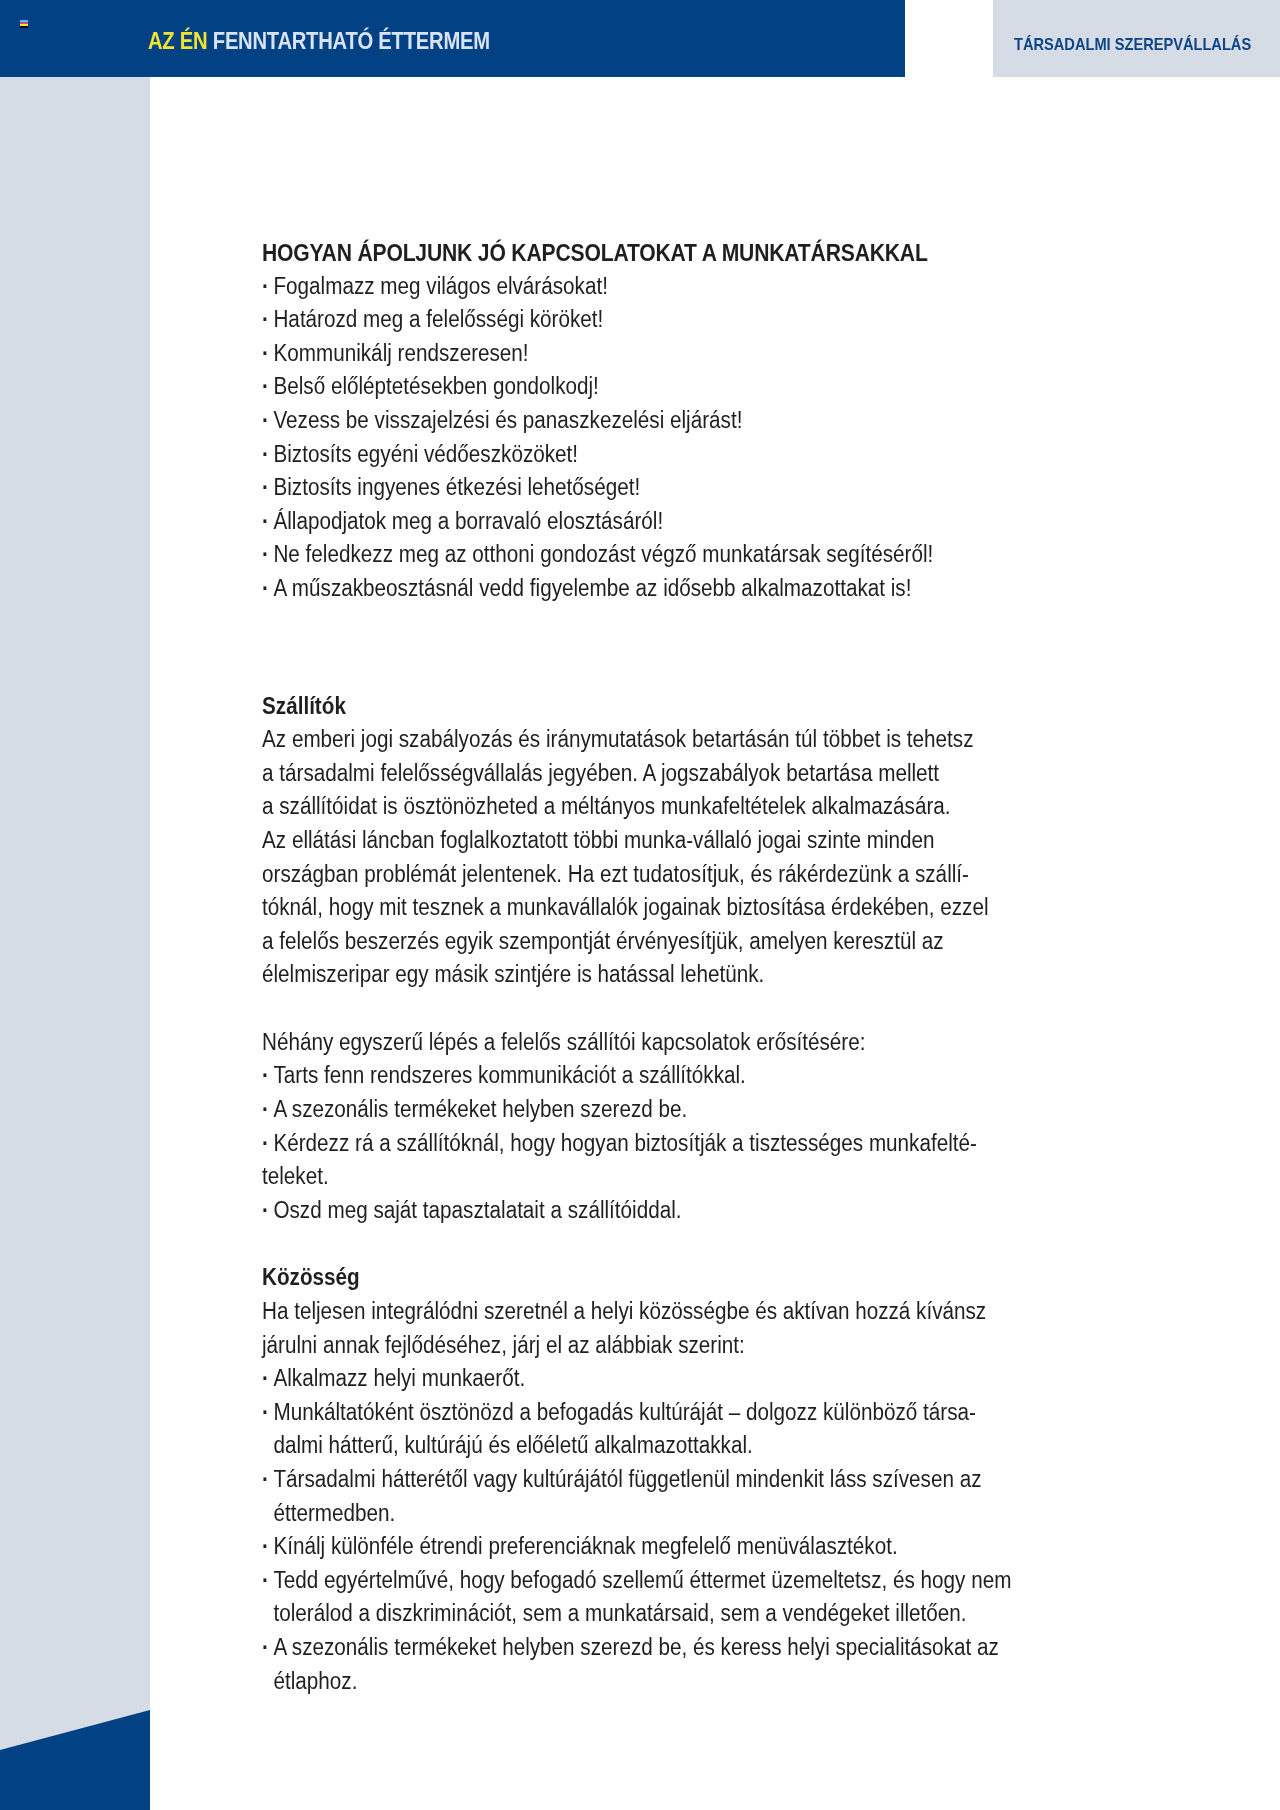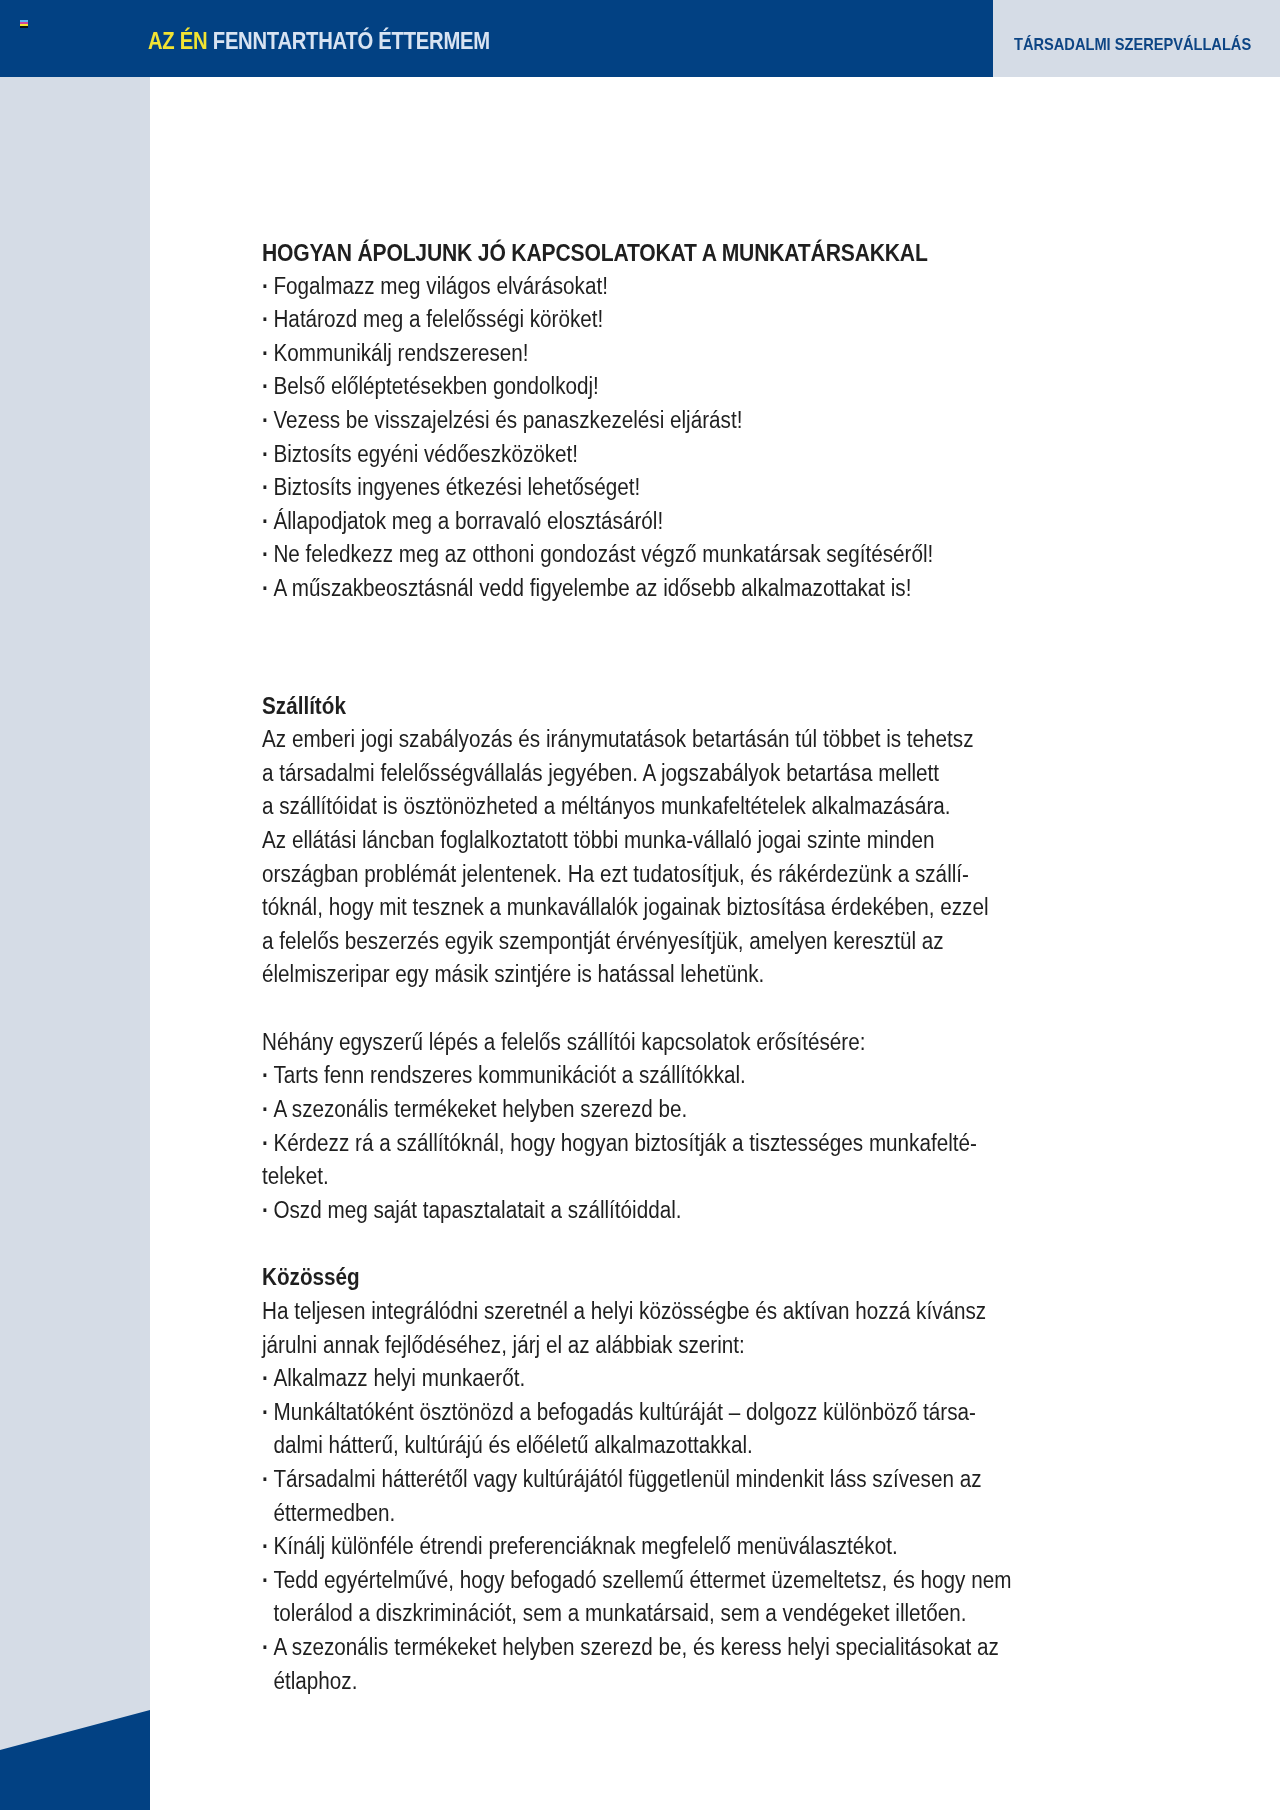--- a/index.html
+++ b/index.html
@@ -3,21 +3,21 @@
 <meta charset="utf-8">
 <style>
   html, body { margin: 0; padding: 0; }
   body {
     width: 1280px; height: 1810px; position: relative; overflow: hidden;
     background: #ffffff;
     font-family: "Liberation Sans", sans-serif;
     color: #1f1f1f;
   }
   .header {
-    position: absolute; left: 0; top: 0; width: 993px; height: 77px;
+    position: absolute; left: 0; top: 0; width: 905px; height: 77px;
     background: #024183;
   }
   .header-right {
     position: absolute; left: 993px; top: 0; width: 287px; height: 77px;
     background: #d5dce6;
   }
   .color-marker {
     position: absolute; left: 20px; top: 20px; width: 8px; height: 8px;
     display: flex; flex-direction: column;
   }

